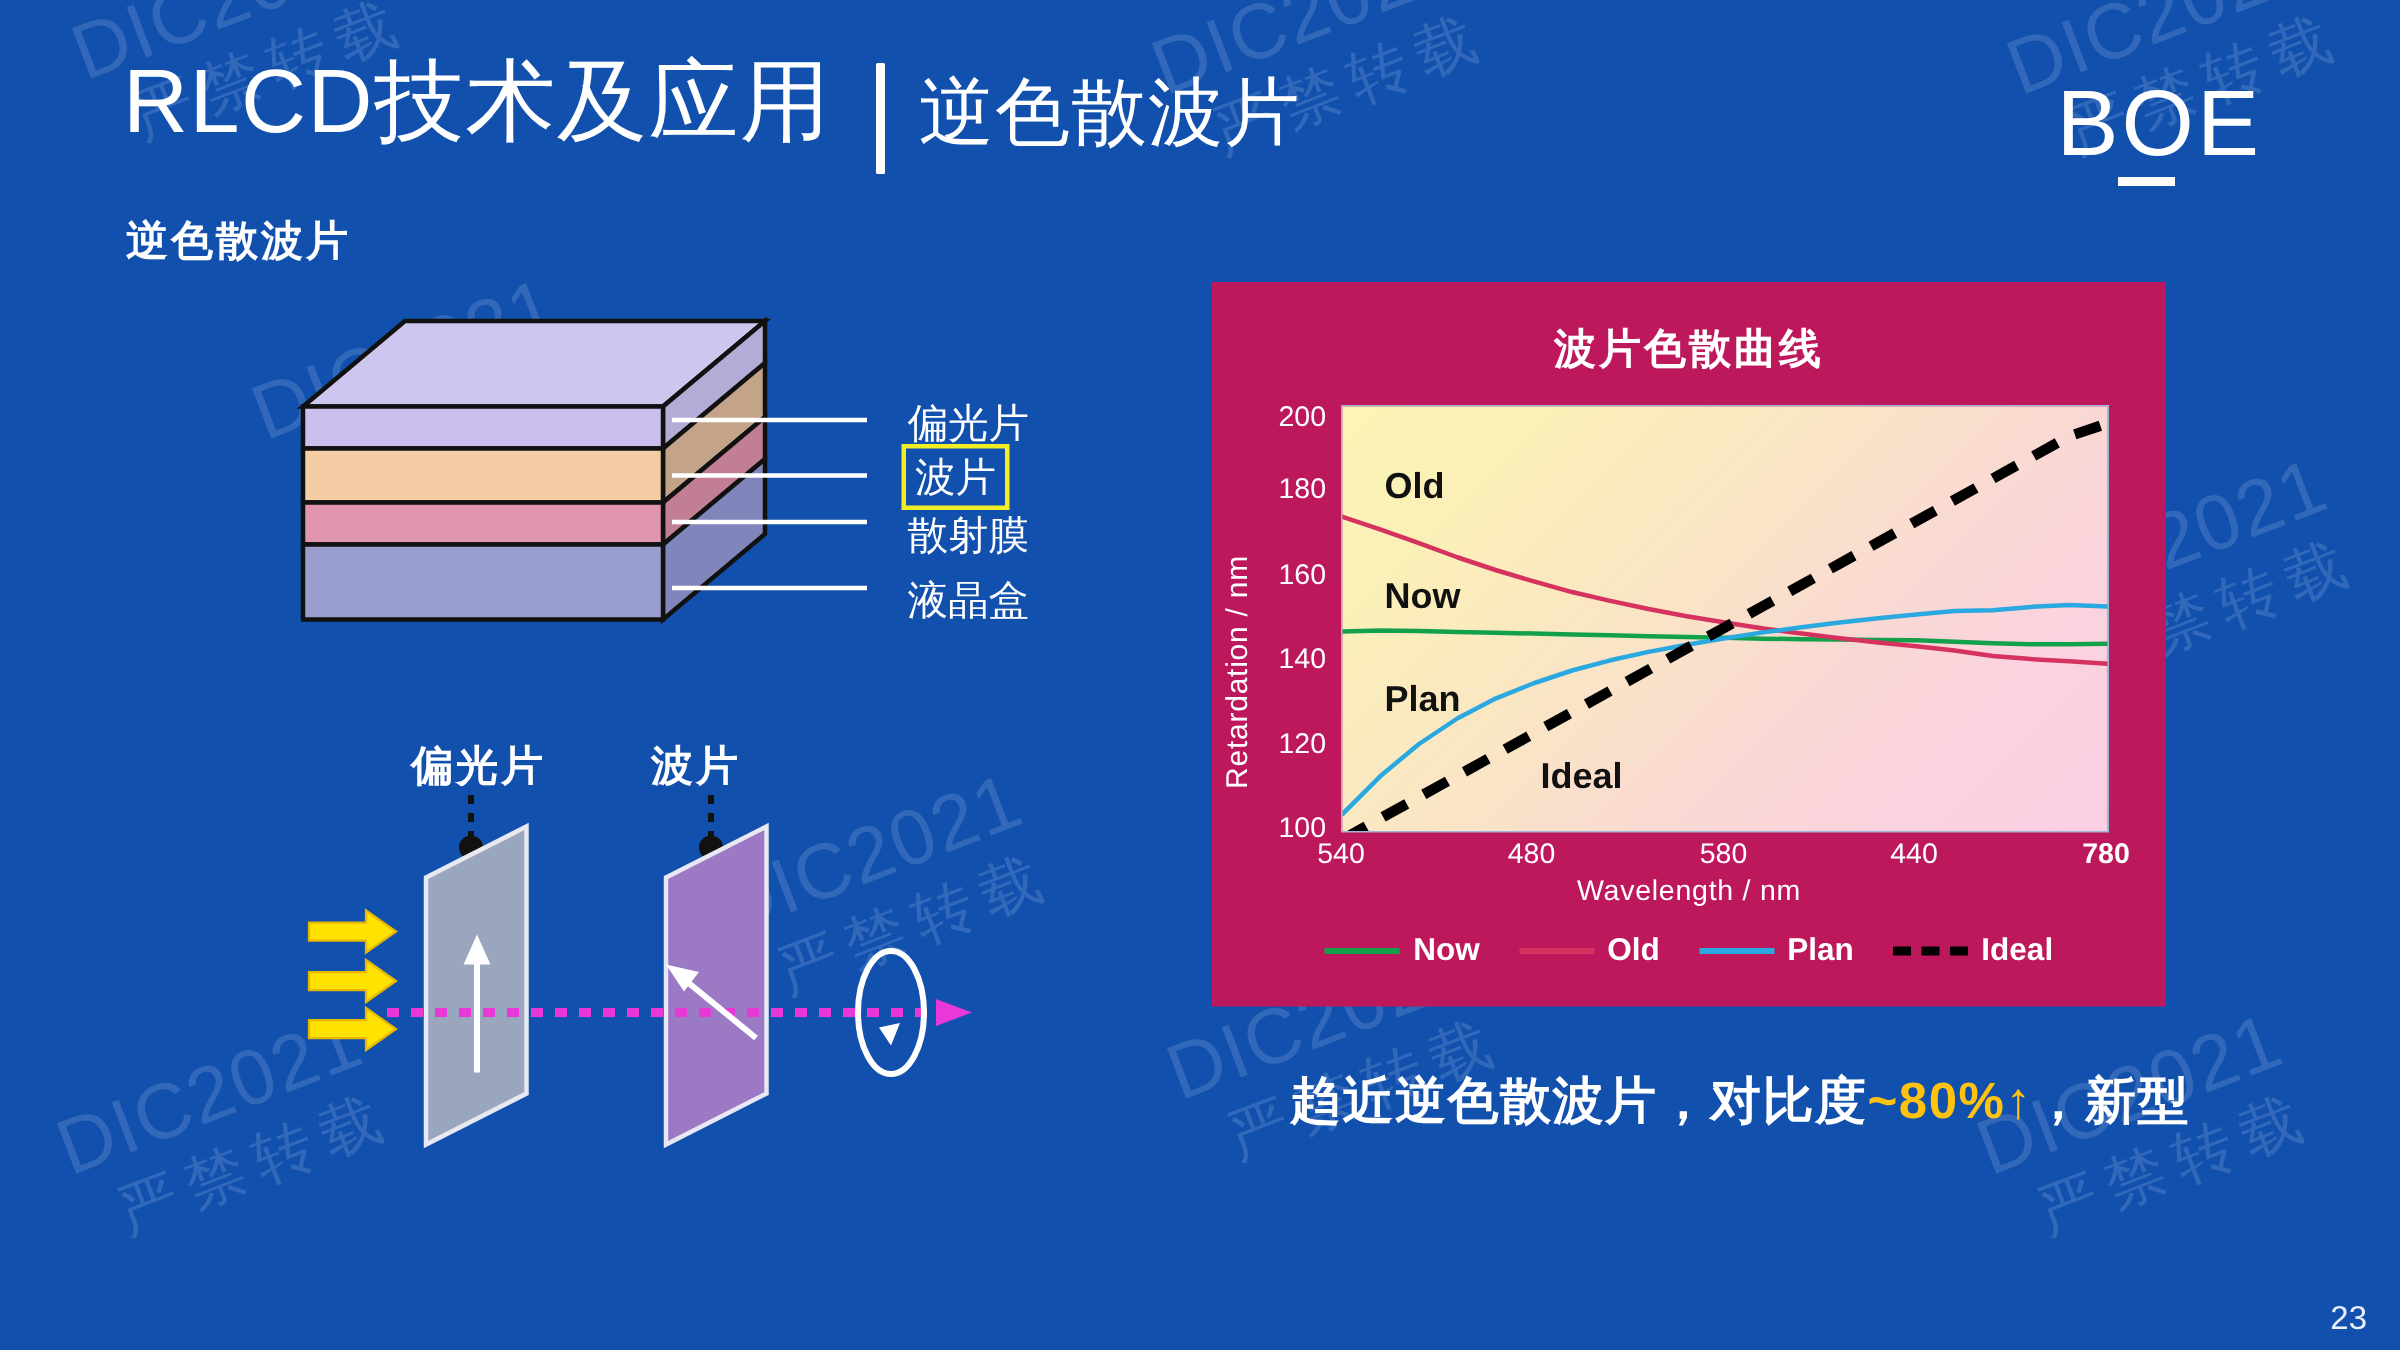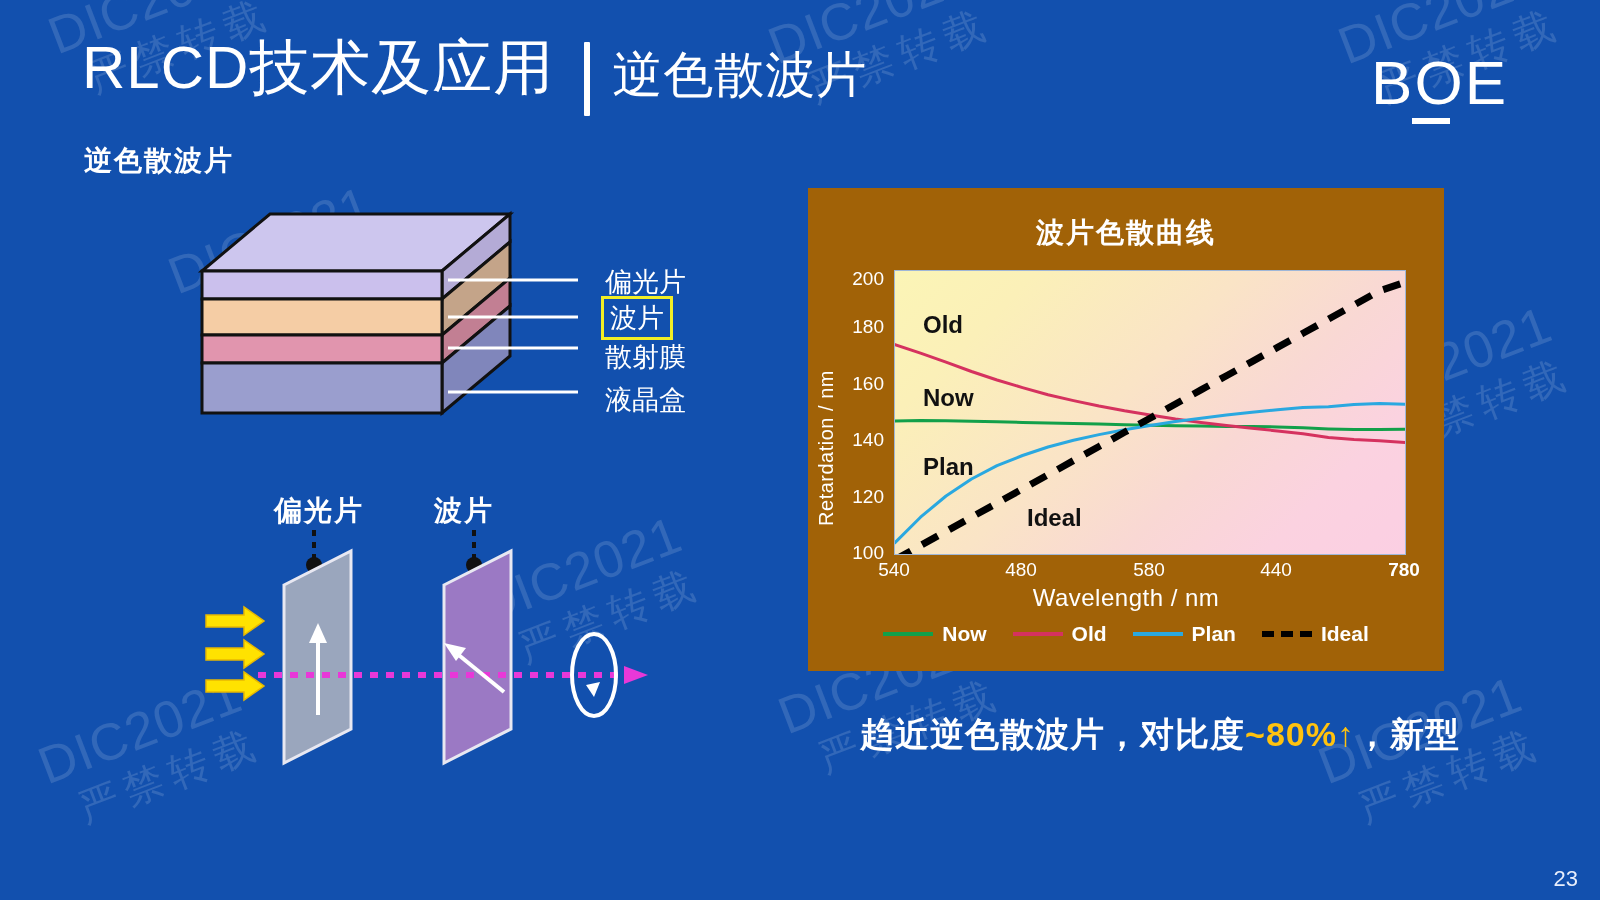--- a/index.html
+++ b/index.html
@@ -56,32 +56,32 @@
   
   .pw{position:absolute;left:196px;top:480px;width:480px;height:290px;}
   .pw .cap{
     position:absolute;color:#fff;font-size:28px;font-weight:bold;letter-spacing:2px;
     white-space:nowrap;
   }
 
   
   .chart-panel{
     position:absolute;left:808px;top:188px;width:636px;height:483px;
-    background:#a16207;
+    background:#be185d;
   }
   .chart-title{
     position:absolute;left:0;right:0;top:26px;text-align:center;color:#fff;
     font-size:28px;font-weight:bold;letter-spacing:2px;
   }
   .ylabel{
     position:absolute;left:18px;top:260px;color:#fff;font-size:20px;
     transform:translate(-50%,-50%) rotate(-90deg);white-space:nowrap;letter-spacing:.5px;
   }
   .xlabel{
-    position:absolute;left:0;right:0;top:396px;text-align:center;color:#fff;font-size:24px;
+    position:absolute;left:0;right:0;top:396px;text-align:center;color:#fff;font-size:19px;
     letter-spacing:.5px;
   }
   .ytick{position:absolute;color:#fff;font-size:19px;right:0;text-align:right;width:44px;}
   .xtick{position:absolute;color:#fff;font-size:19px;text-align:center;width:60px;top:371px;}
   .plot{position:absolute;left:86px;top:82px;width:510px;height:283px;border:1px solid #9fb7d8;}
   .plot-bg{position:absolute;inset:0;
     background:linear-gradient(135deg,#fbf5b6 0%,#fbf0b8 18%,#fae4c6 44%,#f9d8d4 64%,#fbd2e0 82%,#fbcfe3 100%);
   }
   .plot svg{position:absolute;inset:0;}
   .legend{position:absolute;left:0;right:0;top:434px;display:flex;justify-content:center;

